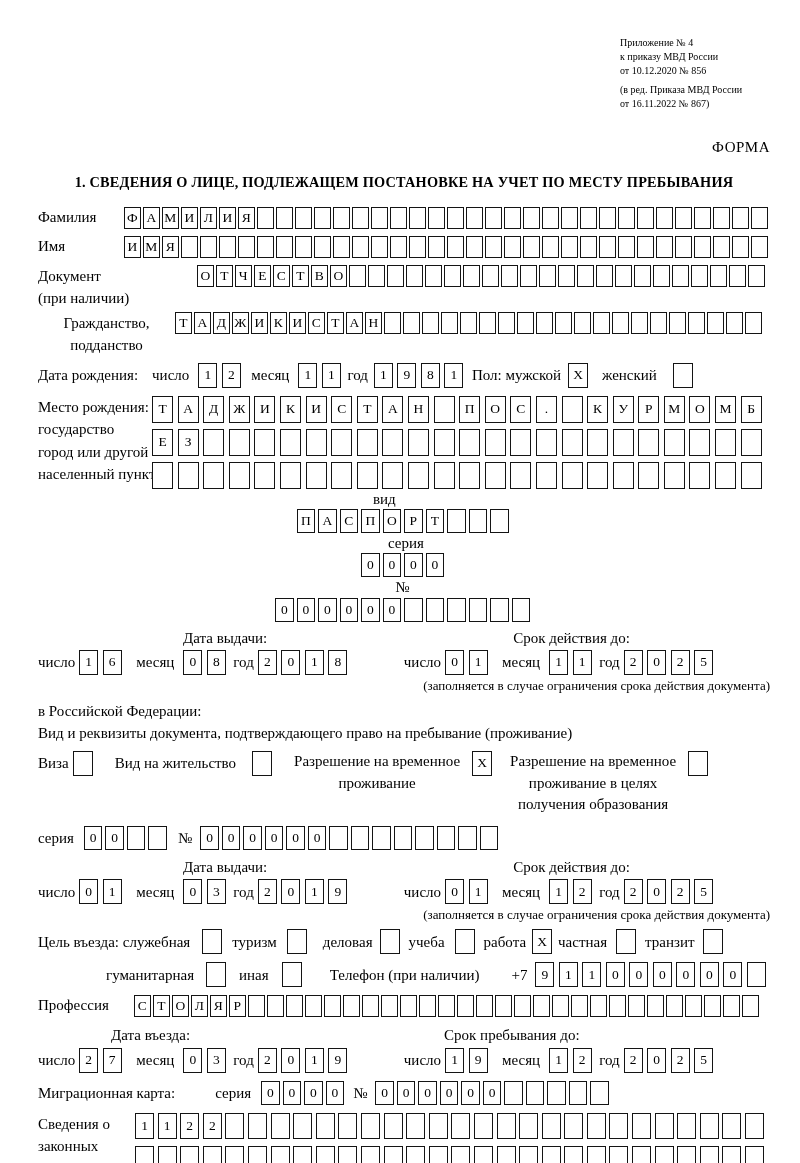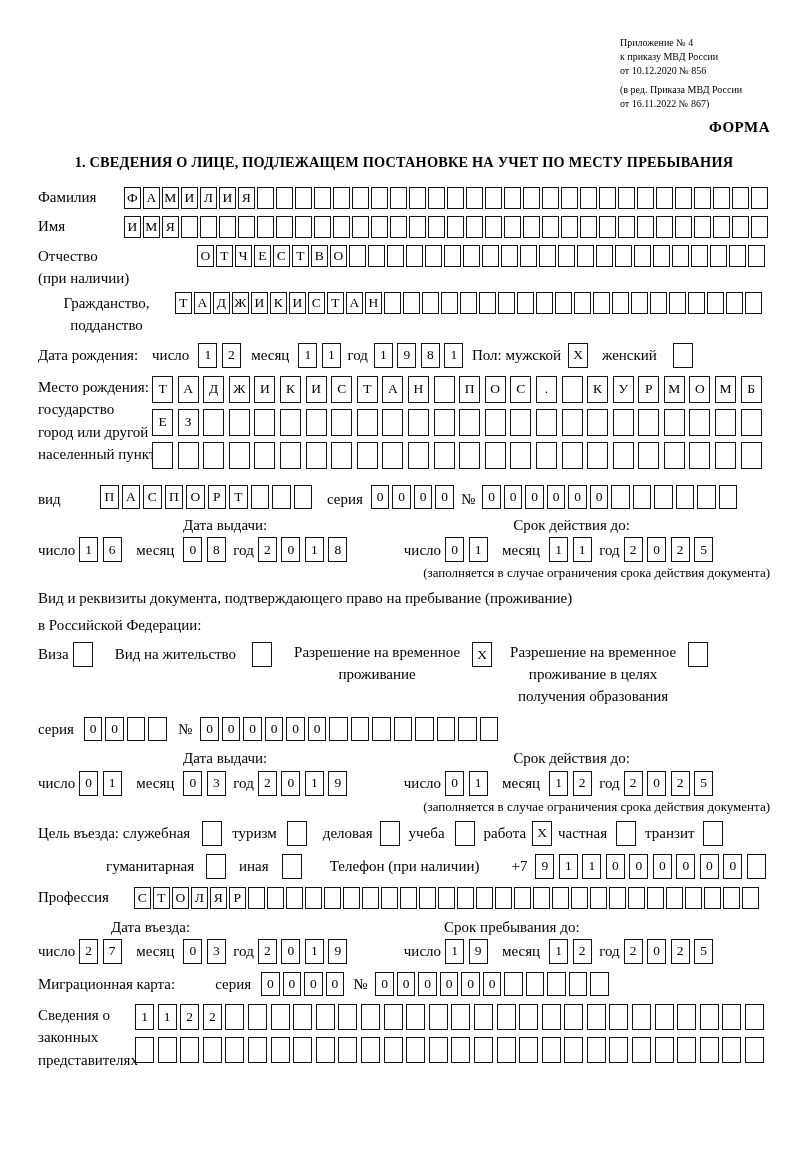--- a/index.html
+++ b/index.html
@@ -7,21 +7,21 @@
     position:relative;
     width:800px;height:1163px;
     background:#ffffff;color:#000;
     font-family:"Liberation Serif","DejaVu Serif",serif;
     overflow:hidden;
     box-sizing:border-box;
     padding:36px 30px 0 38px;
   }
   .annex{margin-left:582px;width:180px;font-size:10px;line-height:1.42;}
   .annex .gap{height:4px;}
-  .forma{text-align:right;font-weight:bold;font-size:15px;margin-top:8px;letter-spacing:.5px;}
+  .forma{text-align:right;font-weight:normal;font-size:15px;margin-top:28px;letter-spacing:.5px;}
   .title{text-align:center;font-weight:bold;font-size:15.5px;line-height:1.6;margin-top:12px;}
   .title-underline{display:inline-block;width:58px;border-bottom:2px solid #333;height:14px;margin-left:8px;}
   .section-heading{text-align:center;font-weight:bold;font-size:14.3px;margin-top:18px;letter-spacing:.2px;}
   .row{display:flex;align-items:flex-start;}
   .lbl{font-size:15px;line-height:1.35;white-space:nowrap;}
   .lbl2{font-size:15px;line-height:1.5;}
   .cells{display:inline-flex;flex-wrap:nowrap;}
   .cell{
     box-sizing:border-box;border:1.7px solid #141414;
     display:inline-flex;align-items:center;justify-content:center;
@@ -132,21 +132,21 @@
         <span class="cell"></span>
         <span class="cell"></span>
         <span class="cell"></span>
         <span class="cell"></span>
         <span class="cell"></span>
       </span>
   </div>
 
   <div class="row" style="margin-top:7px;">
     <span class="lbl2" style="width:159px;white-space:nowrap;">
-      <div>Отчество</div>
+      <div>Документ</div>
       <div>(при наличии)</div>
     </span>
     <span class="cells cs">
         <span class="cell">О</span>
         <span class="cell">Т</span>
         <span class="cell">Ч</span>
         <span class="cell">Е</span>
         <span class="cell">С</span>
         <span class="cell">Т</span>
         <span class="cell">В</span>
@@ -328,21 +328,21 @@
           <span class="cell"></span>
           <span class="cell"></span>
           <span class="cell"></span>
           <span class="cell"></span>
           <span class="cell"></span>
         </span>
     </span>
   </div>
 
 
-  <div class="row" style="margin-top:16px;align-items:flex-end;">
+  <div class="row" style="margin-top:0;align-items:center;flex-direction:column;">
     <span class="lbl" style="width:62px;">вид</span>
     <span class="cells cm">
         <span class="cell">П</span>
         <span class="cell">А</span>
         <span class="cell">С</span>
         <span class="cell">П</span>
         <span class="cell">О</span>
         <span class="cell">Р</span>
         <span class="cell">Т</span>
         <span class="cell"></span>
@@ -411,22 +411,22 @@
         <span class="cell">2</span>
         <span class="cell">0</span>
         <span class="cell">2</span>
         <span class="cell">5</span>
       </span>
   </div>
 
   <div class="note" style="text-align:right;margin-top:3px;">(заполняется в случае ограничения срока действия документа)</div>
 
   <div class="lbl2" style="margin-top:6px;">
+    <div style="margin-top:4px;">в Российской Федерации:</div>
     <div>Вид и реквизиты документа, подтверждающего право на пребывание (проживание)</div>
-    <div style="margin-top:4px;">в Российской Федерации:</div>
   </div>
 
   <div class="row" style="margin-top:6px;">
     <span class="lbl" style="margin-right:4px;line-height:25px;">Виза</span>
     <span class="cells cb">
         <span class="cell"></span>
       </span>
     <span class="lbl" style="margin-left:22px;margin-right:16px;line-height:25px;">Вид на жительство</span>
     <span class="cells cb">
         <span class="cell"></span>

